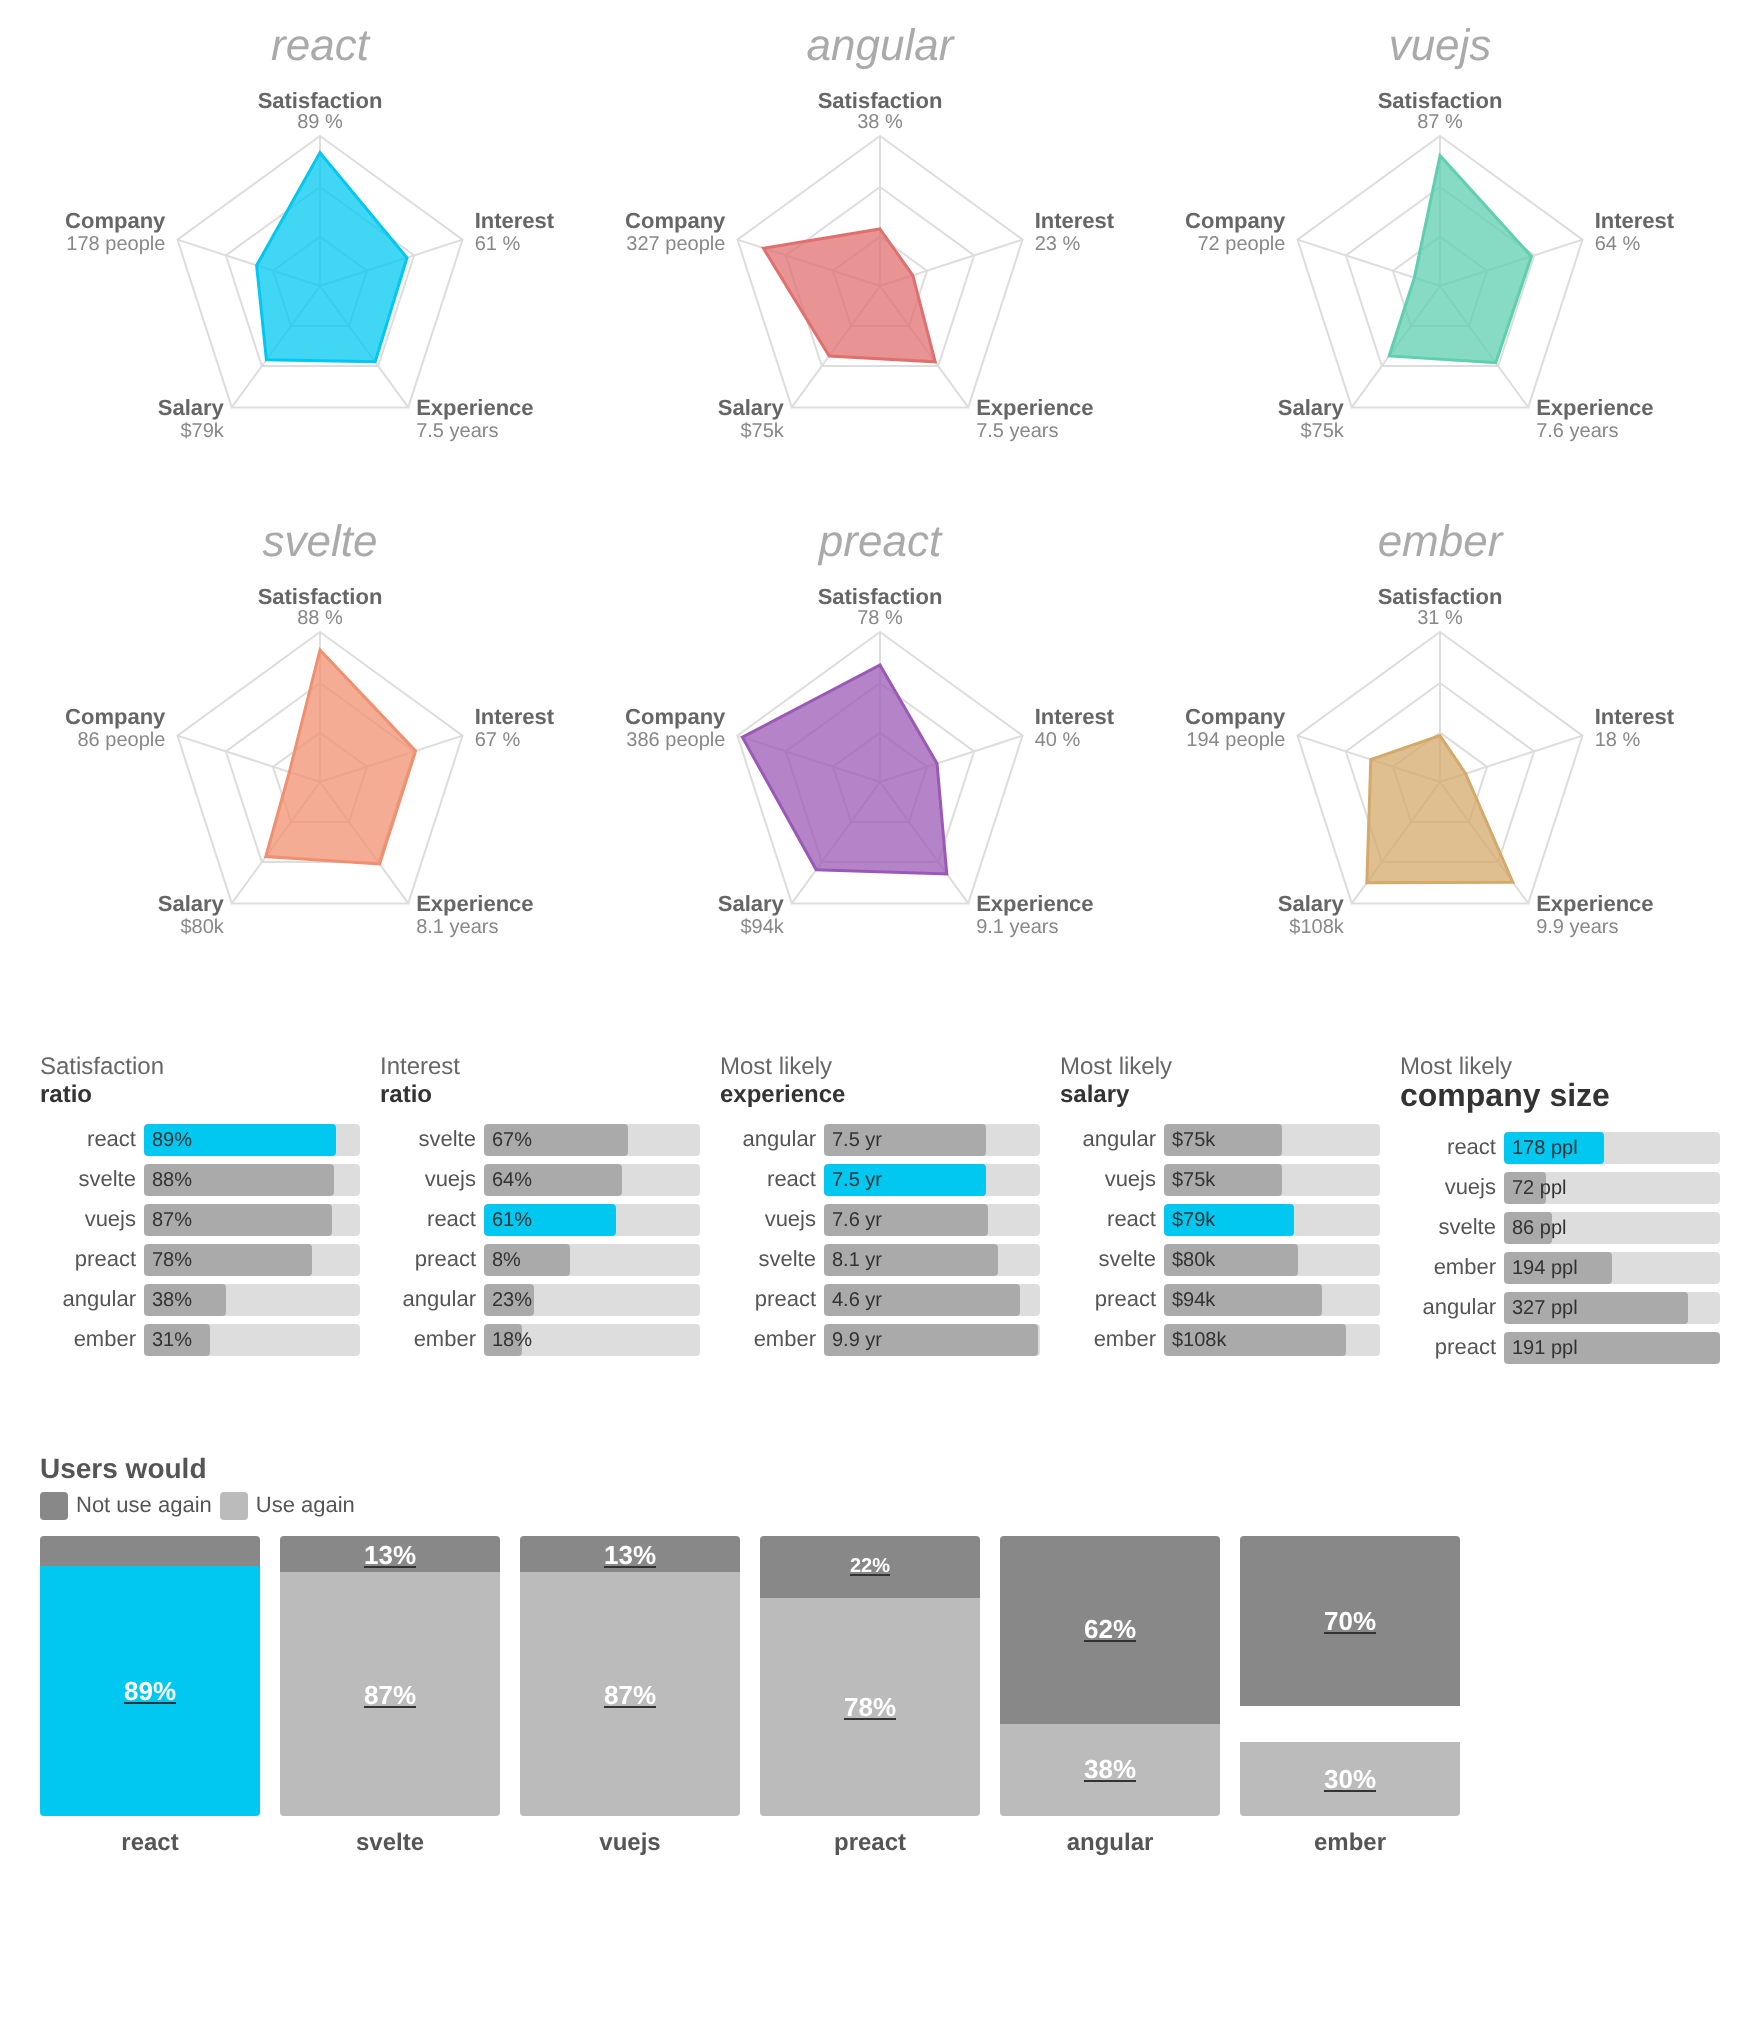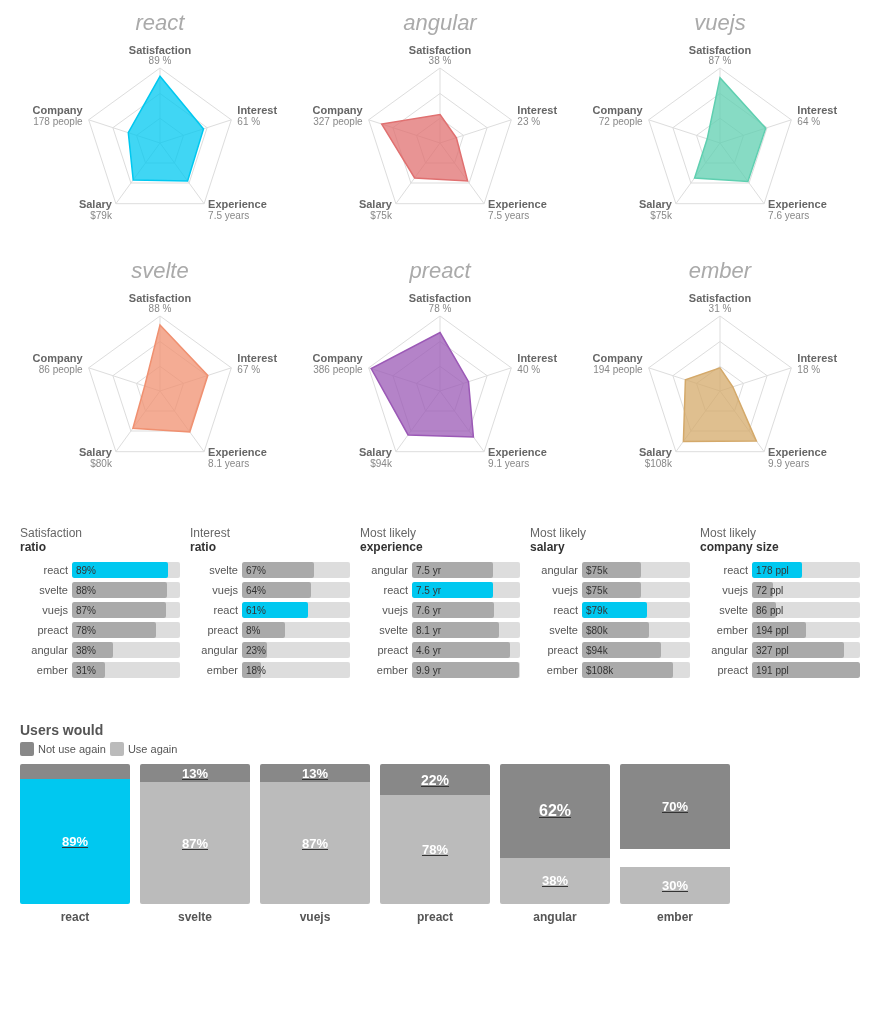--- a/index.html
+++ b/index.html
@@ -413,21 +413,21 @@
           <div class="bar-name">ember</div>
           <div class="bar-track">
             <div class="bar-fill" style="width: 84%; background: rgb(170, 170, 170);"></div>
             <div class="bar-value">$108k</div>
           </div>
         </div>
       </div>
       <div class="bar-col">
         <div class="bar-col-header">
           <div style="font-size:12px;color:#666;">Most likely</div>
-          <div style="font-weight:bold;font-size:12px;color:#333;">company size</div>
+          <div style="font-weight:bold;font-size:16px;color:#333;">company size</div>
         </div>
         <div class="bar-row">
           <div class="bar-name">react</div>
           <div class="bar-track">
             <div class="bar-fill" style="width: 46%; background: rgb(0, 200, 240);"></div>
             <div class="bar-value">178 ppl</div>
           </div>
         </div>
         <div class="bar-row">
           <div class="bar-name">vuejs</div>
@@ -497,28 +497,28 @@
       </div>
       <div class="stack-item">
         <div class="stack-bar">
           <div class="stack-top" style="height: 18px; background: rgb(136, 136, 136); color: rgb(255, 255, 255); font-size: 13px; font-weight: bold; display: flex; align-items: center; justify-content: center;">13%</div>
           <div class="stack-bottom" style="height: 122px; background: rgb(187, 187, 187); color: rgb(255, 255, 255); font-size: 13px; font-weight: bold; display: flex; align-items: center; justify-content: center;">87%</div>
         </div>
         <div class="stack-label">vuejs</div>
       </div>
       <div class="stack-item">
         <div class="stack-bar">
-          <div class="stack-top" style="height: 31px; background: rgb(136, 136, 136); color: rgb(255, 255, 255); font-size: 14px; font-weight: bold; display: flex; align-items: center; justify-content: center;">22%</div>
+          <div class="stack-top" style="height: 31px; background: rgb(136, 136, 136); color: rgb(255, 255, 255); font-size: 10px; font-weight: bold; display: flex; align-items: center; justify-content: center;">22%</div>
           <div class="stack-bottom" style="height: 109px; background: rgb(187, 187, 187); color: rgb(255, 255, 255); font-size: 13px; font-weight: bold; display: flex; align-items: center; justify-content: center;">78%</div>
         </div>
         <div class="stack-label">preact</div>
       </div>
       <div class="stack-item">
         <div class="stack-bar">
-          <div class="stack-top" style="height: 108px; background: rgb(136, 136, 136); color: rgb(255, 255, 255); font-size: 16px; font-weight: bold; display: flex; align-items: center; justify-content: center;">62%</div>
+          <div class="stack-top" style="height: 108px; background: rgb(136, 136, 136); color: rgb(255, 255, 255); font-size: 13px; font-weight: bold; display: flex; align-items: center; justify-content: center;">62%</div>
           <div class="stack-bottom" style="height: 53px; background: rgb(187, 187, 187); color: rgb(255, 255, 255); font-size: 13px; font-weight: bold; display: flex; align-items: center; justify-content: center;">38%</div>
         </div>
         <div class="stack-label">angular</div>
       </div>
       <div class="stack-item">
         <div class="stack-bar">
           <div class="stack-top" style="height: 98px; background: rgb(136, 136, 136); color: rgb(255, 255, 255); font-size: 13px; font-weight: bold; display: flex; align-items: center; justify-content: center;">70%</div>
           <div class="stack-bottom" style="height: 42px; background: rgb(187, 187, 187); color: rgb(255, 255, 255); font-size: 13px; font-weight: bold; display: flex; align-items: center; justify-content: center; margin-top: 18px;">30%</div>
         </div>
         <div class="stack-label">ember</div>

